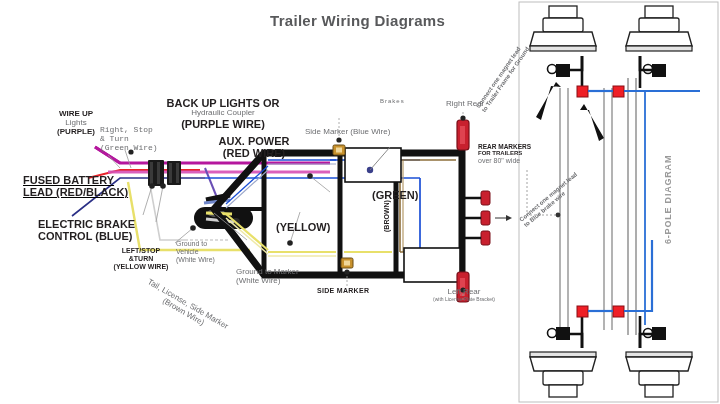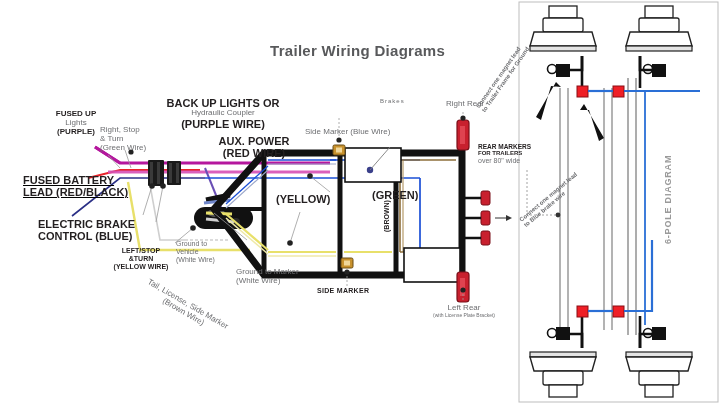--- a/index.html
+++ b/index.html
@@ -245,29 +245,29 @@
       <rect x="639" y="371" width="40" height="14" rx="2" fill="#fff" stroke="#222" stroke-width="1.3"></rect>
       <rect x="645" y="385" width="28" height="12" fill="#fff" stroke="#222" stroke-width="1.3"></rect>
     </g>
 
     <g stroke="#8a8a8a" stroke-width=".8" fill="none">
       <path d="M527 170 L527 215 L560 215" stroke-dasharray="2,2"></path>
       <circle cx="558" cy="215" r="2.4" fill="#333" stroke="none"></circle>
     </g>
   </svg>
 
-  <div class="lbl ttl" style="left:270px;top:43px;text-align:right;">Trailer Wiring Diagrams</div>
+  <div class="lbl ttl" style="left:270px;top:13px;text-align:right;">Trailer Wiring Diagrams</div>
 
   <div class="lbl ctr" style="left:38px;top:110px;width:76px;">
-    <div class="t8 bold dark">FUSED UP</div>
+    <div class="t8 bold dark">WIRE UP</div>
     <div class="t8 gray">Lights</div>
     <div class="t8 bold dark">(PURPLE)</div>
   </div>
 
-  <div class="lbl" style="left:100px;top:126px;width:82px;">
+  <div class="lbl" style="left:100px;top:126px;width:82px;font-family:Liberation Mono, monospace;">
     <div class="t8 gray">Right, Stop</div>
     <div class="t8 gray">&amp; Turn</div>
     <div class="t8 gray">(Green Wire)</div>
   </div>
 
   <div class="lbl ctr" style="left:163px;top:97px;width:120px;">
     <div class="t75 bold dark">BACK UP LIGHTS OR</div>
     <div class="t8 gray">Hydraulic Coupler</div>
     <div class="t75 bold dark">(PURPLE WIRE)</div>
   </div>
@@ -308,36 +308,36 @@
     <div class="t8 gray">Tail, License, Side Marker</div>
     <div class="t8 gray ctr">(Brown Wire)</div>
   </div>
 
   <div class="lbl t8 gray" style="left:305px;top:128px;">Side Marker (Blue Wire)</div>
 
   <div class="lbl t6 gray" style="left:380px;top:98px;letter-spacing:1px;">Brakes</div>
 
   <div class="lbl t8 gray" style="left:446px;top:100px;">Right Rear</div>
 
-  <div class="lbl ctr" style="left:424px;top:304px;width:80px;">
+  <div class="lbl ctr" style="left:424px;top:288px;width:80px;">
     <div class="t8 gray">Left Rear</div>
     <div class="tiny gray">(with License Plate Bracket)</div>
   </div>
 
   <div class="lbl" style="left:478px;top:143px;width:76px;">
     <div class="t65 bold dark">REAR MARKERS</div>
     <div class="t6 bold dark">FOR TRAILERS</div>
     <div class="t7 gray">over 80" wide</div>
   </div>
 
   <div class="lbl t7 bold dark" style="left:317px;top:287px;letter-spacing:.3px;">SIDE MARKER</div>
 
   <div class="lbl t75 bold dark" style="left:324px;top:189px;padding-left:48px;">(GREEN)</div>
 
-  <div class="lbl t75 bold dark" style="left:276px;top:193px;">(YELLOW)</div>
+  <div class="lbl t75 bold dark" style="left:276px;top:221px;">(YELLOW)</div>
 
   <div class="lbl t7 bold dark" style="left:383px;top:232px;transform:rotate(-90deg);transform-origin:left top;">(BROWN)</div>
 
   <div class="lbl" style="left:486px;top:100px;transform:rotate(-55deg);transform-origin:left bottom;">
     <div class="t6 bold gray">Connect one magnet lead</div>
     <div class="t6 bold gray">to Trailer Frame for Ground</div>
   </div>
 
   <div class="lbl" style="left:527px;top:215px;transform:rotate(-40deg);transform-origin:left bottom;">
     <div class="t6 bold gray">Connect one magnet lead</div>

